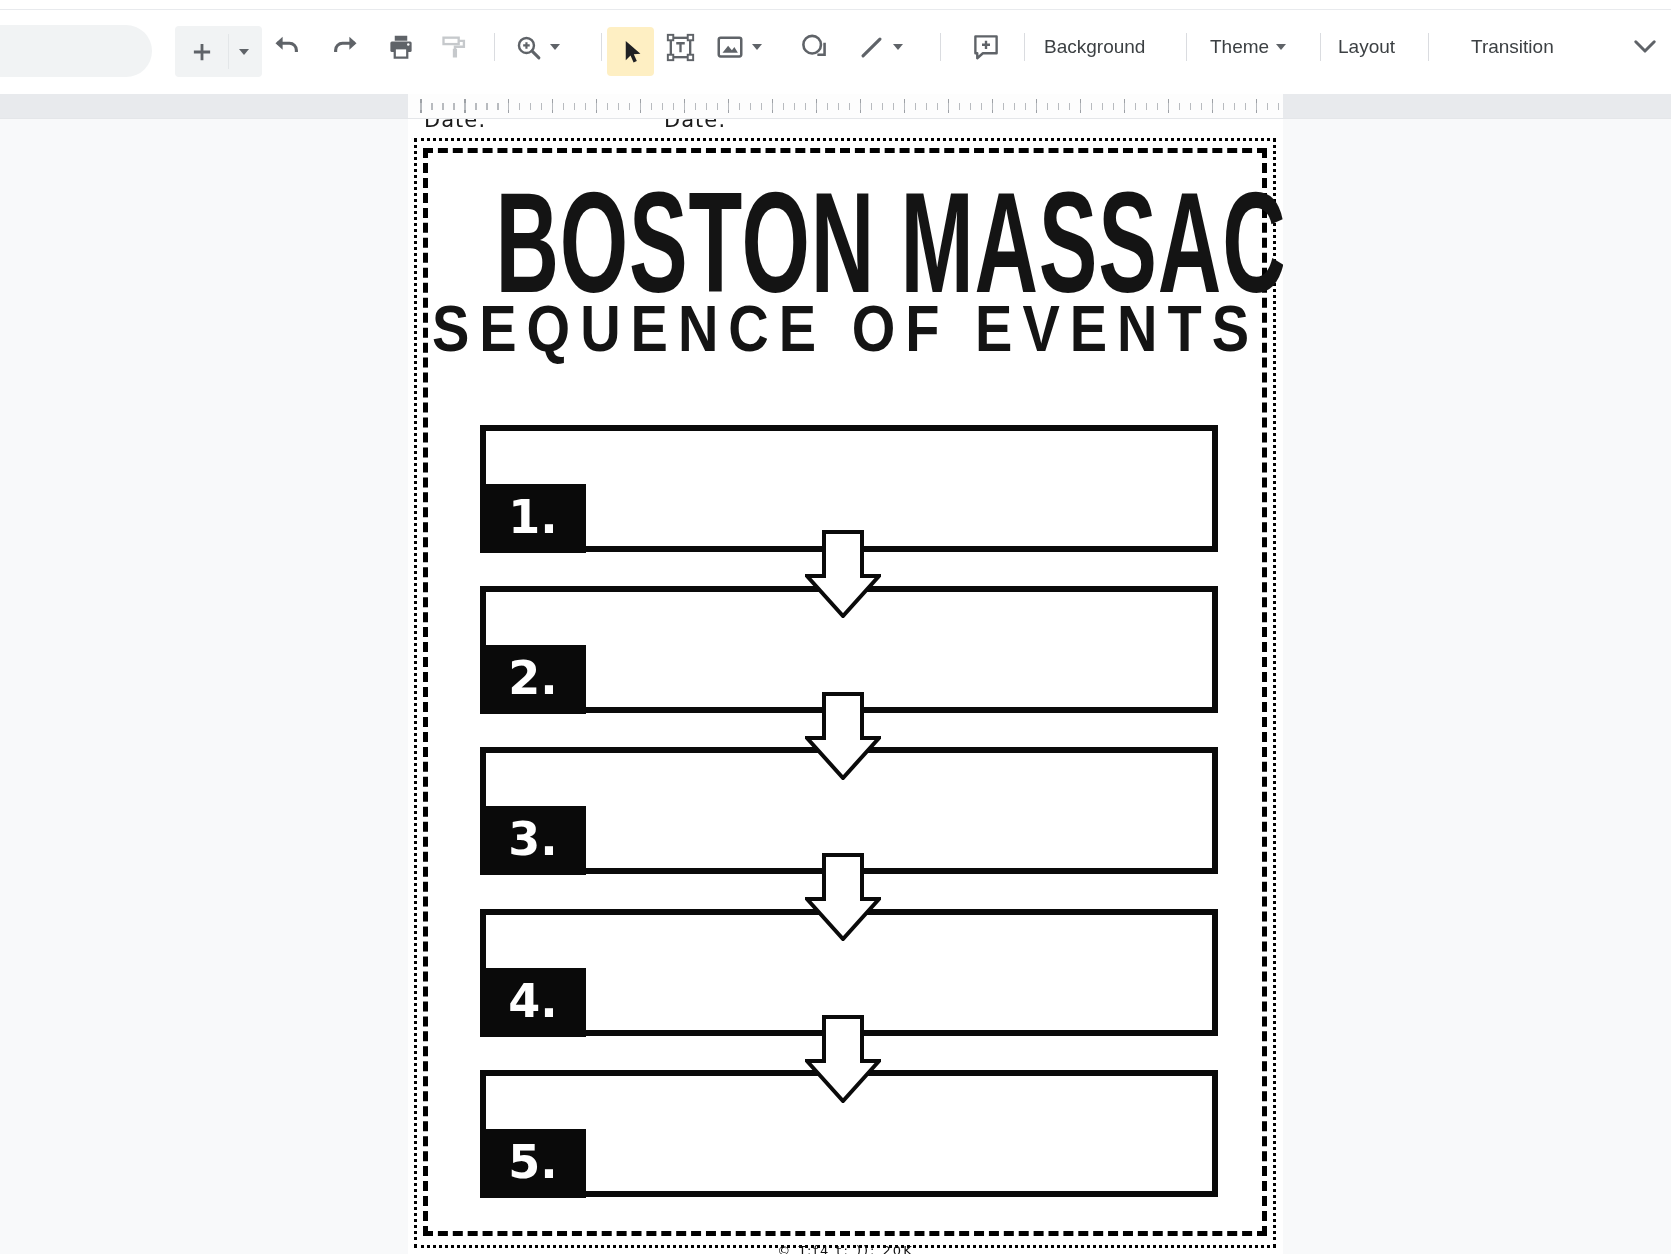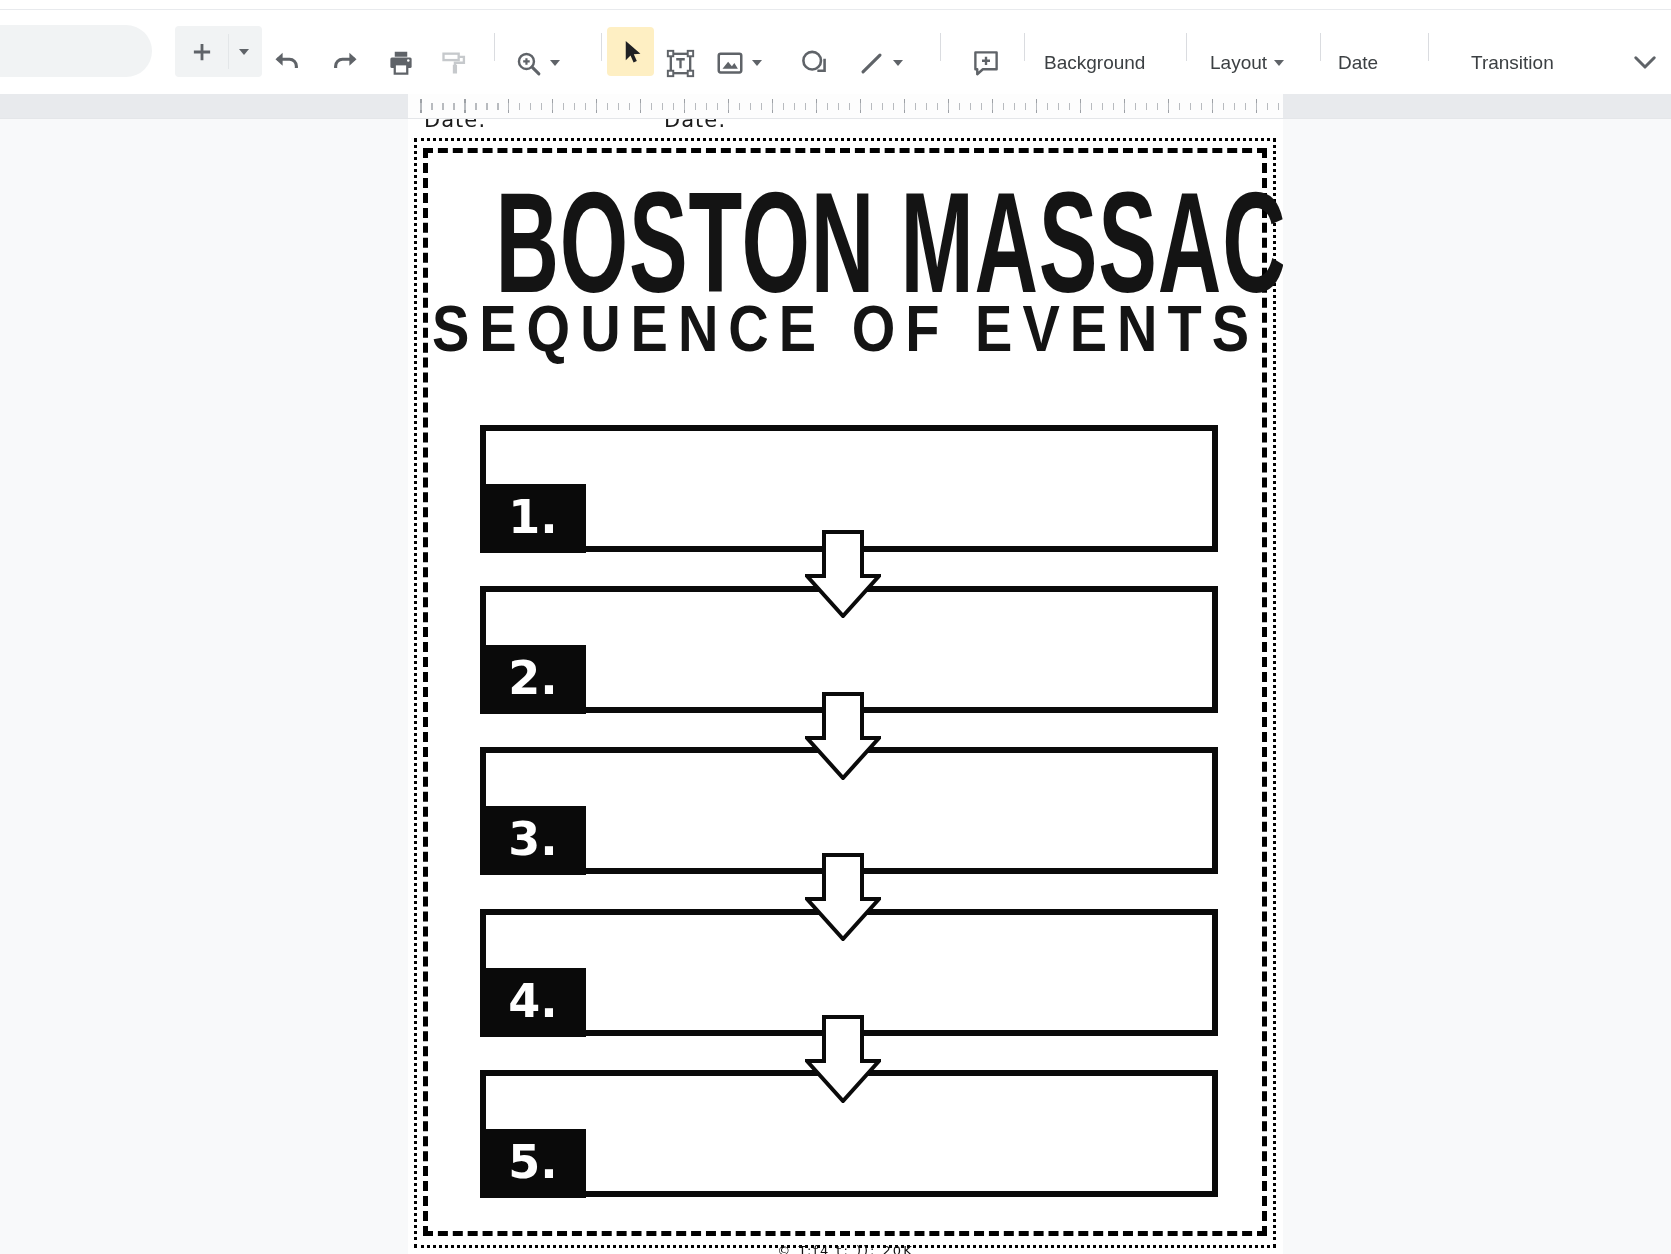--- a/index.html
+++ b/index.html
@@ -3,21 +3,21 @@
 <meta charset="utf-8">
 <style>
   * { margin:0; padding:0; box-sizing:border-box; }
   html,body { width:1671px; height:1254px; overflow:hidden; background:#fff;
               font-family:"Liberation Sans", sans-serif; }
   .stage { position:relative; width:1671px; height:1254px; overflow:hidden; }
 
   
   .toolbar { position:absolute; left:0; top:0; width:1671px; height:94px; background:#fff; }
   .top-hairline { position:absolute; left:0; top:9px; width:100%; height:1px; background:#e8eaed; }
-  .tb-item { position:absolute; top:16px; height:94px; display:flex; align-items:center; gap:7px; }
+  .tb-item { position:absolute; top:0; height:94px; display:flex; align-items:center; gap:7px; }
   .tb-btn { display:flex; align-items:center; justify-content:center; border-radius:4px; cursor:pointer; }
   .tb-sep { position:absolute; top:33px; width:1px; height:28px; background:#dadce0; }
   .pill { position:absolute; left:0; top:25px; width:152px; height:52px; background:#f1f3f4;
           border-radius:0 26px 26px 0; }
   .plus-group { position:absolute; left:175px; top:26px; width:87px; height:51px;
                 background:#f1f3f4; border-radius:4px; display:flex; align-items:center; }
   .plus-group .divider { position:absolute; left:53px; top:8px; width:1px; height:35px; background:#e3e6e8; }
   .cursor-btn { position:absolute; left:607px; top:27px; width:47px; height:49px; background:#feefc3;
                 border-radius:4px; display:flex; align-items:center; justify-content:center; }
   .tb-label { font-size:19px; color:#3c4043; white-space:nowrap; cursor:pointer;
@@ -190,30 +190,30 @@
 
     <div class="tb-sep" style="left:1024px;"></div>
 
     <div class="tb-item" style="left:1044px;">
       <span class="tb-label">Background</span>
     </div>
 
     <div class="tb-sep" style="left:1186px;"></div>
 
     <div class="tb-item" style="left:1210px;">
+      <span class="tb-label">Theme</span>
+      <svg class="caret" viewBox="0 0 10 6">
+        <path d="M0 0h10L5 6z" fill="#5f6368"></path>
+        </svg>
+    </div>
+
+    <div class="tb-sep" style="left:1320px;"></div>
+
+    <div class="tb-item" style="left:1338px;">
       <span class="tb-label">Layout</span>
-      <svg class="caret" viewBox="0 0 10 6">
-        <path d="M0 0h10L5 6z" fill="#5f6368"></path>
-        </svg>
-    </div>
-
-    <div class="tb-sep" style="left:1320px;"></div>
-
-    <div class="tb-item" style="left:1338px;">
-      <span class="tb-label">Date</span>
     </div>
 
     <div class="tb-sep" style="left:1428px;"></div>
 
     <div class="tb-item" style="left:1456px;margin-left:15px;">
       <span class="tb-label">Transition</span>
     </div>
 
     <div class="tb-item" style="left:1630px;">
       <svg class="ticon" width="30" height="30" viewBox="0 0 26 26">

